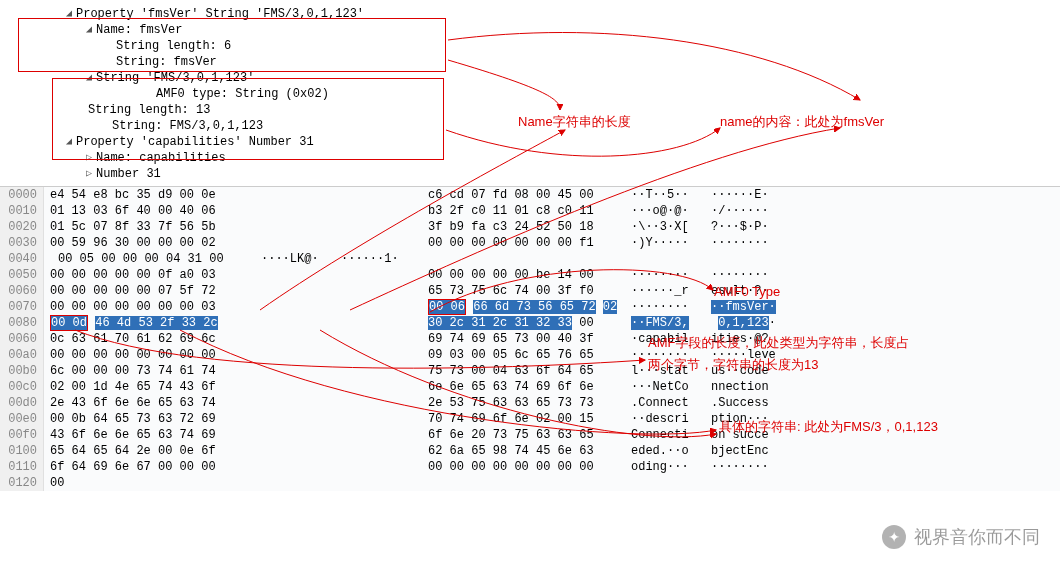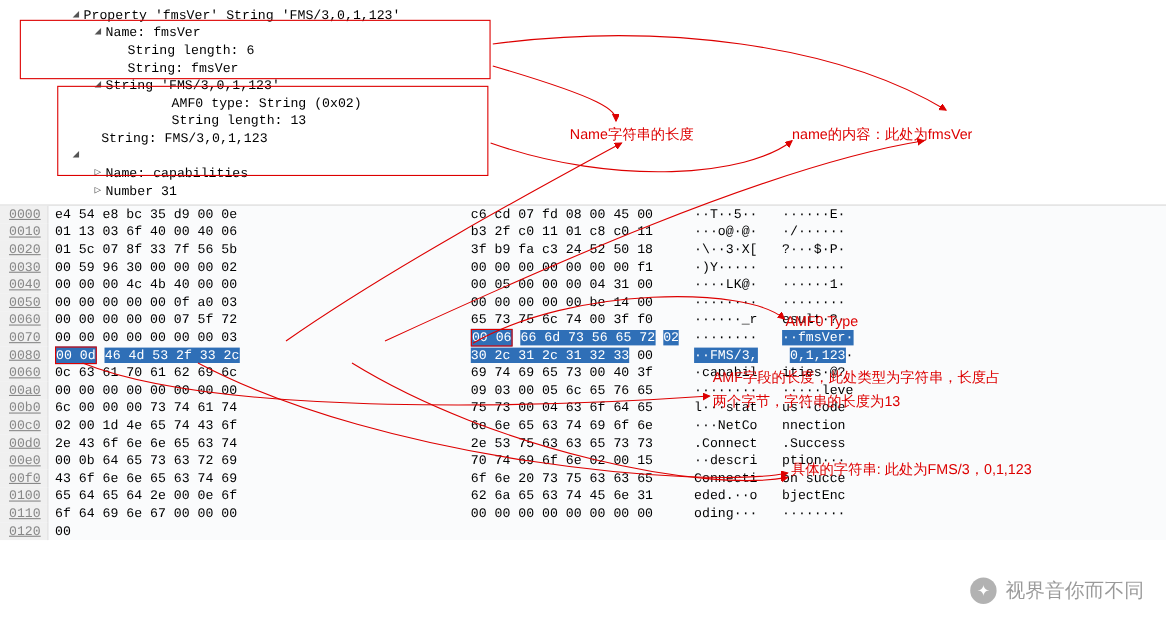--- a/index.html
+++ b/index.html
@@ -7,21 +7,21 @@
 
 .tree-panel { padding: 6px 0 4px 48px; border-bottom: 1px solid #ccc; background: #fff; }
 .tree-row { white-space: pre; line-height: 16px; height: 16px; display: flex; align-items: center; }
 .tri { display: inline-block; width: 10px; text-align: center; margin-right: 2px; color: #555; font-size: 10px; }
 .tri.open::before { content: "◢"; }
 .tri.closed::before { content: "▷"; }
 .tree-row span.txt { }
 
 .hex-panel { background: #fafbfc; font-size: 12px; line-height: 16px; }
 .hex-row { display: flex; height: 16px; }
-.offset { width: 44px; color: #888; background: #f0f0f0; text-align: right; padding-right: 6px; border-right: 1px solid #e0e0e0; text-decoration: underline; }
+.offset { width: 44px; color: #888; background: #f0f0f0; text-align: right; padding-right: 6px; border-right: 1px solid #e0e0e0; }
 .hex-bytes { width: 370px; padding-left: 6px; white-space: pre; }
 .hex-gap { width: 14px; }
 .hex-bytes2 { width: 185px; white-space: pre; }
 .ascii { width: 80px; white-space: pre; }
 .ascii2 { width: 80px; white-space: pre; }
 .hl-blue { background: #2f6fb7; color: #fff; }
 .hl-box { border: 1px solid #d00; }
 
 .annotation { position: absolute; color: #d00; font-family: "Microsoft YaHei", sans-serif; font-size: 13px; }
 .redbox { position: absolute; border: 1px solid #d00; }
@@ -36,23 +36,23 @@
 </head>
 <body>
 
 <div class="tree-panel">
   <div class="tree-row" style="margin-left:16px"><span class="tri open"></span><span class="txt">Property 'fmsVer' String 'FMS/3,0,1,123'</span></div>
   <div class="tree-row" style="margin-left:36px"><span class="tri open"></span><span class="txt">Name: fmsVer</span></div>
   <div class="tree-row" style="margin-left:68px"><span class="txt">String length: 6</span></div>
   <div class="tree-row" style="margin-left:68px"><span class="txt">String: fmsVer</span></div>
   <div class="tree-row" style="margin-left:36px"><span class="tri open"></span><span class="txt">String 'FMS/3,0,1,123'</span></div>
   <div class="tree-row" style="margin-left:108px"><span class="txt">AMF0 type: String (0x02)</span></div>
-  <div class="tree-row" style="margin-left:108px"><span class="txt">String length: 13</span></div>
-  <div class="tree-row" style="margin-left:44px"><span class="txt">String: FMS/3,0,1,123</span></div>
-  <div class="tree-row" style="margin-left:16px"><span class="tri open"></span></div>
+  <div class="tree-row" style="margin-left:40px"><span class="txt">String length: 13</span></div>
+  <div class="tree-row" style="margin-left:64px"><span class="txt">String: FMS/3,0,1,123</span></div>
+  <div class="tree-row" style="margin-left:16px"><span class="tri open"></span><span class="txt">Property 'capabilities' Number 31</span></div>
   <div class="tree-row" style="margin-left:36px"><span class="tri closed"></span><span class="txt">Name: capabilities</span></div>
   <div class="tree-row" style="margin-left:36px"><span class="tri closed"></span><span class="txt">Number 31</span></div>
 </div>
 
 <div class="hex-panel" id="hexpanel">
     <div class="hex-row">
       <div class="offset">0000</div>
       <div class="hex-bytes">e4 54 e8 bc 35 d9 00 0e</div>
       <div class="hex-gap"></div>
       <div class="hex-bytes2">c6 cd 07 fd 08 00 45 00</div>
@@ -82,21 +82,20 @@
       <div class="offset">0030</div>
       <div class="hex-bytes">00 59 96 30 00 00 00 02</div>
       <div class="hex-gap"></div>
       <div class="hex-bytes2">00 00 00 00 00 00 00 f1</div>
       <div style="width: 18px;"></div>
       <div class="ascii">·)Y·····</div>
       <div class="ascii2">········</div>
     </div>
     <div class="hex-row">
       <div class="offset">0040</div>
-      <div class="hex-bytes">00 00 00 4c 4b 40 00 00</div>
       <div class="hex-gap"></div>
       <div class="hex-bytes2">00 05 00 00 00 04 31 00</div>
       <div style="width: 18px;"></div>
       <div class="ascii">····LK@·</div>
       <div class="ascii2">······1·</div>
     </div>
     <div class="hex-row">
       <div class="offset">0050</div>
       <div class="hex-bytes">00 00 00 00 00 0f a0 03</div>
       <div class="hex-gap"></div>
@@ -192,21 +191,21 @@
       <div class="hex-gap"></div>
       <div class="hex-bytes2">6f 6e 20 73 75 63 63 65</div>
       <div style="width: 18px;"></div>
       <div class="ascii">Connecti</div>
       <div class="ascii2">on succe</div>
     </div>
     <div class="hex-row">
       <div class="offset">0100</div>
       <div class="hex-bytes">65 64 65 64 2e 00 0e 6f</div>
       <div class="hex-gap"></div>
-      <div class="hex-bytes2">62 6a 65 63 74 45 6e 31</div>
+      <div class="hex-bytes2">62 6a 65 98 74 45 6e 63</div>
       <div style="width: 18px;"></div>
       <div class="ascii">eded.··o</div>
       <div class="ascii2">bjectEnc</div>
     </div>
     <div class="hex-row">
       <div class="offset">0110</div>
       <div class="hex-bytes">6f 64 69 6e 67 00 00 00</div>
       <div class="hex-gap"></div>
       <div class="hex-bytes2">00 00 00 00 00 00 00 00</div>
       <div style="width: 18px;"></div>

